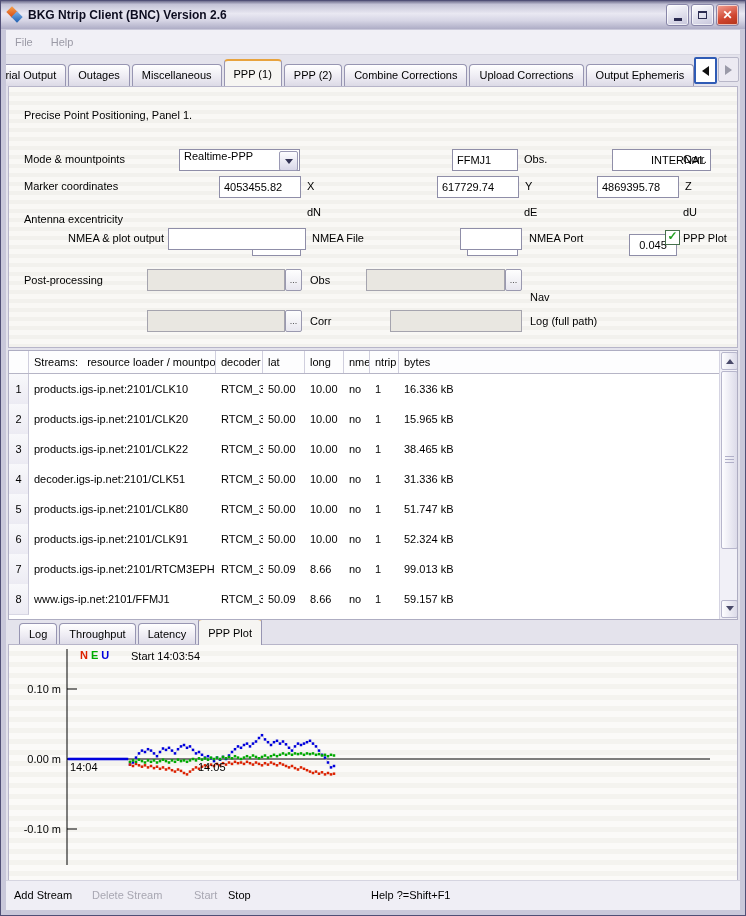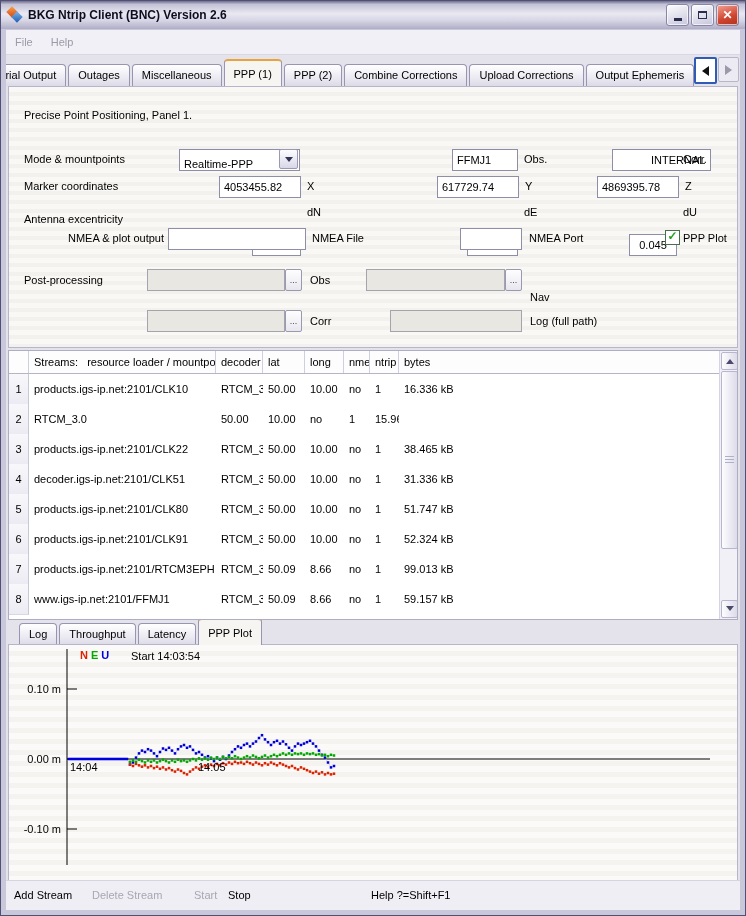--- a/index.html
+++ b/index.html
@@ -45,21 +45,21 @@
   .bottom-strip{position:absolute;top:590px;left:3px;right:0;height:25px;overflow:hidden;}
 
   
   .panel{position:absolute;top:56px;left:2px;right:2px;height:260px;background:#f7f6f3;border:1px solid #b7b5c9;
     background:repeating-linear-gradient(180deg,#f9f8f5 0 5px,#f2f1ed 5px 9px);}
   .panel .lbl{position:absolute;white-space:nowrap;}
   .field{position:absolute;height:20px;box-sizing:content-box;border:1px solid #8f8ea8;background:#fff;
     font:11px "Liberation Sans",sans-serif;padding:0 4px;margin:0;}
   .field.center{text-align:center;margin-top:32px;}
   .field:disabled,.field.disabled{background:#e9e7e1;border-color:#a5a4ae;color:#555;}
-  .combo{position:absolute;height:22px;border:1px solid #8f8ea8;background:#fff;display:flex;align-items:flex-end;box-sizing:border-box;}
+  .combo{position:absolute;height:22px;border:1px solid #8f8ea8;background:#fff;display:flex;align-items:flex-start;box-sizing:border-box;}
   .combo .combo-text{flex:1 1 auto;padding-left:4px;}
   .combo .combo-btn{width:17px;height:18px;margin:1px;border:1px solid #9a99b4;border-radius:2px;
     background:linear-gradient(180deg,#fdfdff,#d8d7e8);display:flex;align-items:center;justify-content:center;}
   .combo .carr{width:0;height:0;border:4px solid transparent;border-top:5px solid #333355;margin-top:4px;}
   .browse-btn{position:absolute;width:17px;height:22px;border:1px solid #9a99b0;border-radius:2px;
     background:linear-gradient(180deg,#fefefe,#e8e7ef);font-size:9px;color:#444;text-align:center;line-height:20px;box-sizing:border-box;}
   .checkbox{position:absolute;width:13px;height:13px;border:1px solid #46704c;background:#fff;
     color:#1fa11f;font-weight:bold;font-size:12px;line-height:11px;text-align:center;}
 
   
@@ -218,20 +218,21 @@
             <div class="cell">products.igs-ip.net:2101/CLK10</div>
             <div class="cell">RTCM_3.0</div>
             <div class="cell">50.00</div>
             <div class="cell">10.00</div>
             <div class="cell">no</div>
             <div class="cell">1</div>
             <div class="cell">16.336 kB</div>
           </div>
           <div class="trow">
             <div class="num">2</div>
+            <div class="cell">products.igs-ip.net:2101/CLK20</div>
             <div class="cell">RTCM_3.0</div>
             <div class="cell">50.00</div>
             <div class="cell">10.00</div>
             <div class="cell">no</div>
             <div class="cell">1</div>
             <div class="cell">15.965 kB</div>
           </div>
           <div class="trow">
             <div class="num">3</div>
             <div class="cell">products.igs-ip.net:2101/CLK22</div>

